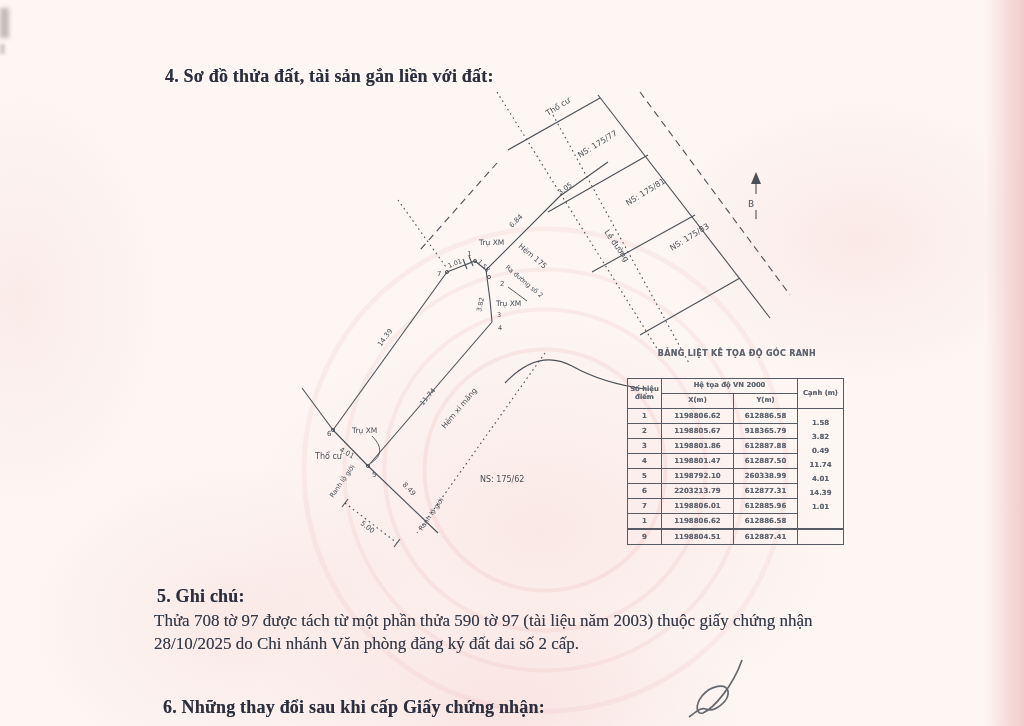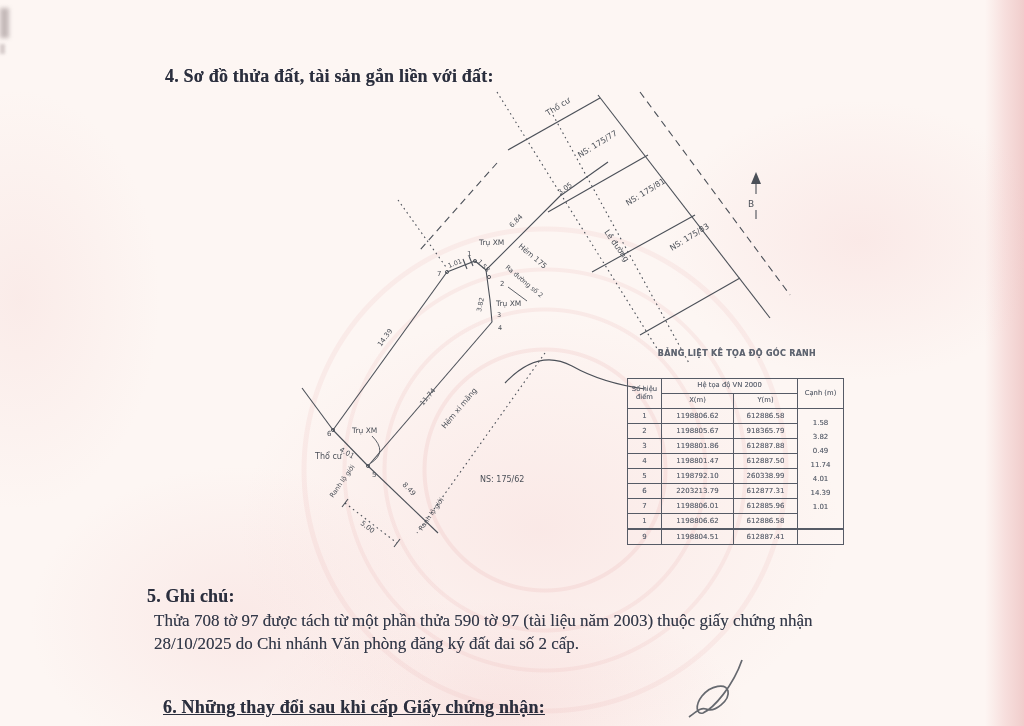--- a/index.html
+++ b/index.html
@@ -17,37 +17,37 @@
       radial-gradient(ellipse 350px 160px at 500px 710px, rgba(238,180,180,.25), transparent 70%),
       radial-gradient(ellipse 200px 300px at 20px 300px, rgba(244,210,208,.30), transparent 70%),
       linear-gradient(90deg, rgba(0,0,0,0) 985px, rgba(238,188,188,.40) 1005px, rgba(230,172,172,.55) 1024px);
   }
   .smudge{position:absolute;left:0;top:8px;width:9px;height:30px;background:#b7abab;filter:blur(2px);opacity:.8;}
   .smudge2{position:absolute;left:0;top:44px;width:5px;height:10px;background:#c6baba;filter:blur(1.5px);opacity:.7;}
 
   .sec-title{position:absolute;font-weight:bold;color:#2b2f3e;font-size:18px;letter-spacing:.2px;
     text-shadow:0 0 .5px rgba(43,47,62,.55);white-space:nowrap;}
   #s4{left:165px;top:66px;}
-  #s5{left:147px;top:586px;}
-  #s6{left:163px;top:697px;text-decoration:underline;}
+  #s5{left:157px;top:586px;}
+  #s6{left:163px;top:697px;}
   .para{position:absolute;left:154px;top:609px;width:852px;color:#333949;font-size:17px;
     line-height:23.4px;text-shadow:0 0 .4px rgba(51,57,73,.5);}
   .para div{white-space:nowrap;}
 
   svg.diagram{position:absolute;left:0;top:0;}
   svg.diagram line, svg.diagram path, svg.diagram polyline{stroke:#4b5058;fill:none;}
   svg.diagram text{fill:#4b5058;font-family:"DejaVu Sans",sans-serif;}
   .lbl8{font-size:8px;} .lbl7{font-size:7px;} .lbl65{font-size:6.5px;} .lbl75{font-size:7.5px;}
 
   .coord-wrap{position:absolute;left:627px;top:349px;width:220px;color:#5e6470;
     font-family:"DejaVu Sans",sans-serif;text-shadow:0 0 .4px rgba(94,100,112,.6);}
   .coord-title{font-size:8px;font-weight:bold;text-align:center;letter-spacing:.3px;margin-bottom:20px;white-space:nowrap;}
   table.coord{border-collapse:collapse;width:216px;table-layout:fixed;}
   table.coord th, table.coord td{border:1px solid #565b66;font-size:7px;text-align:center;
-    padding:0;height:14px;font-weight:normal;overflow:hidden;margin-top:40px;}
+    padding:0;height:14px;font-weight:bold;overflow:hidden;margin-top:40px;}
   table.coord th{font-size:6.8px;line-height:7.5px;}
   col.c-id{width:34px;} col.c-x{width:72px;} col.c-y{width:64px;} col.c-e{width:46px;}
   td.canh-col{position:relative;vertical-align:top;}
   td.canh-col span{position:absolute;left:0;width:100%;text-align:center;font-size:7px;line-height:14px;}
   tr.sep td{border-top:2px solid #565b66;}
 </style>
 </head>
 <body>
 
 <div class="wash"></div>

